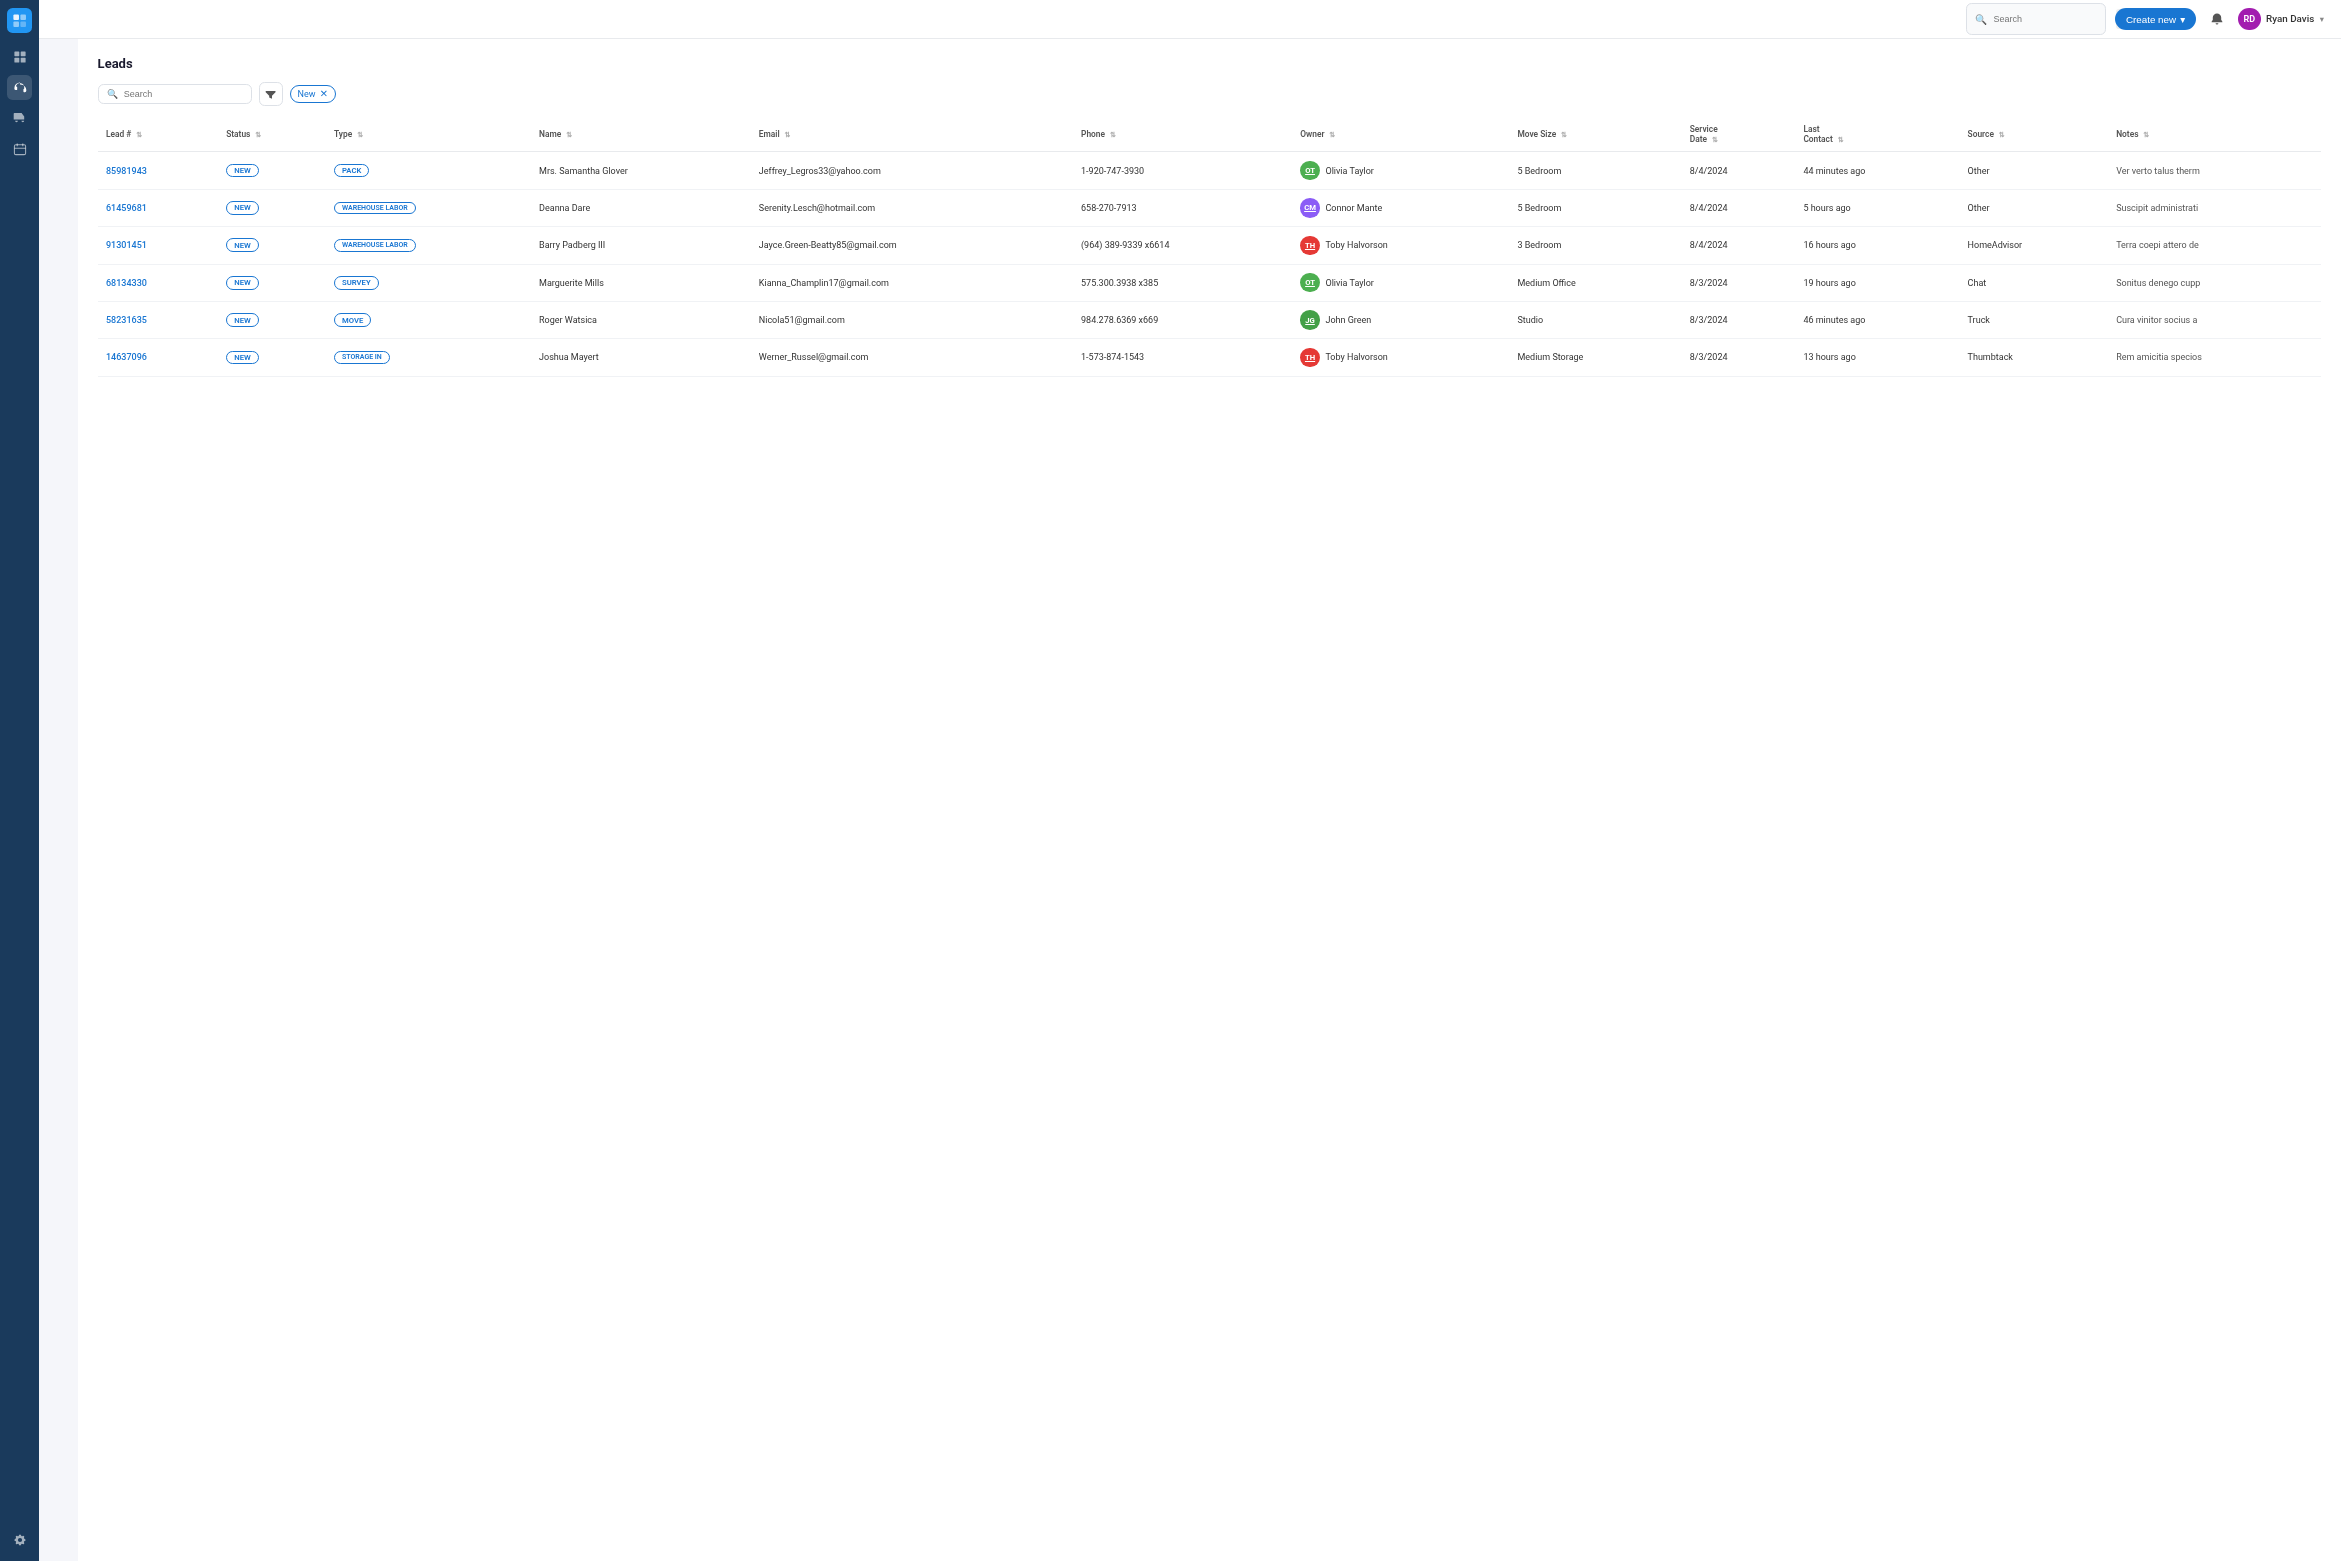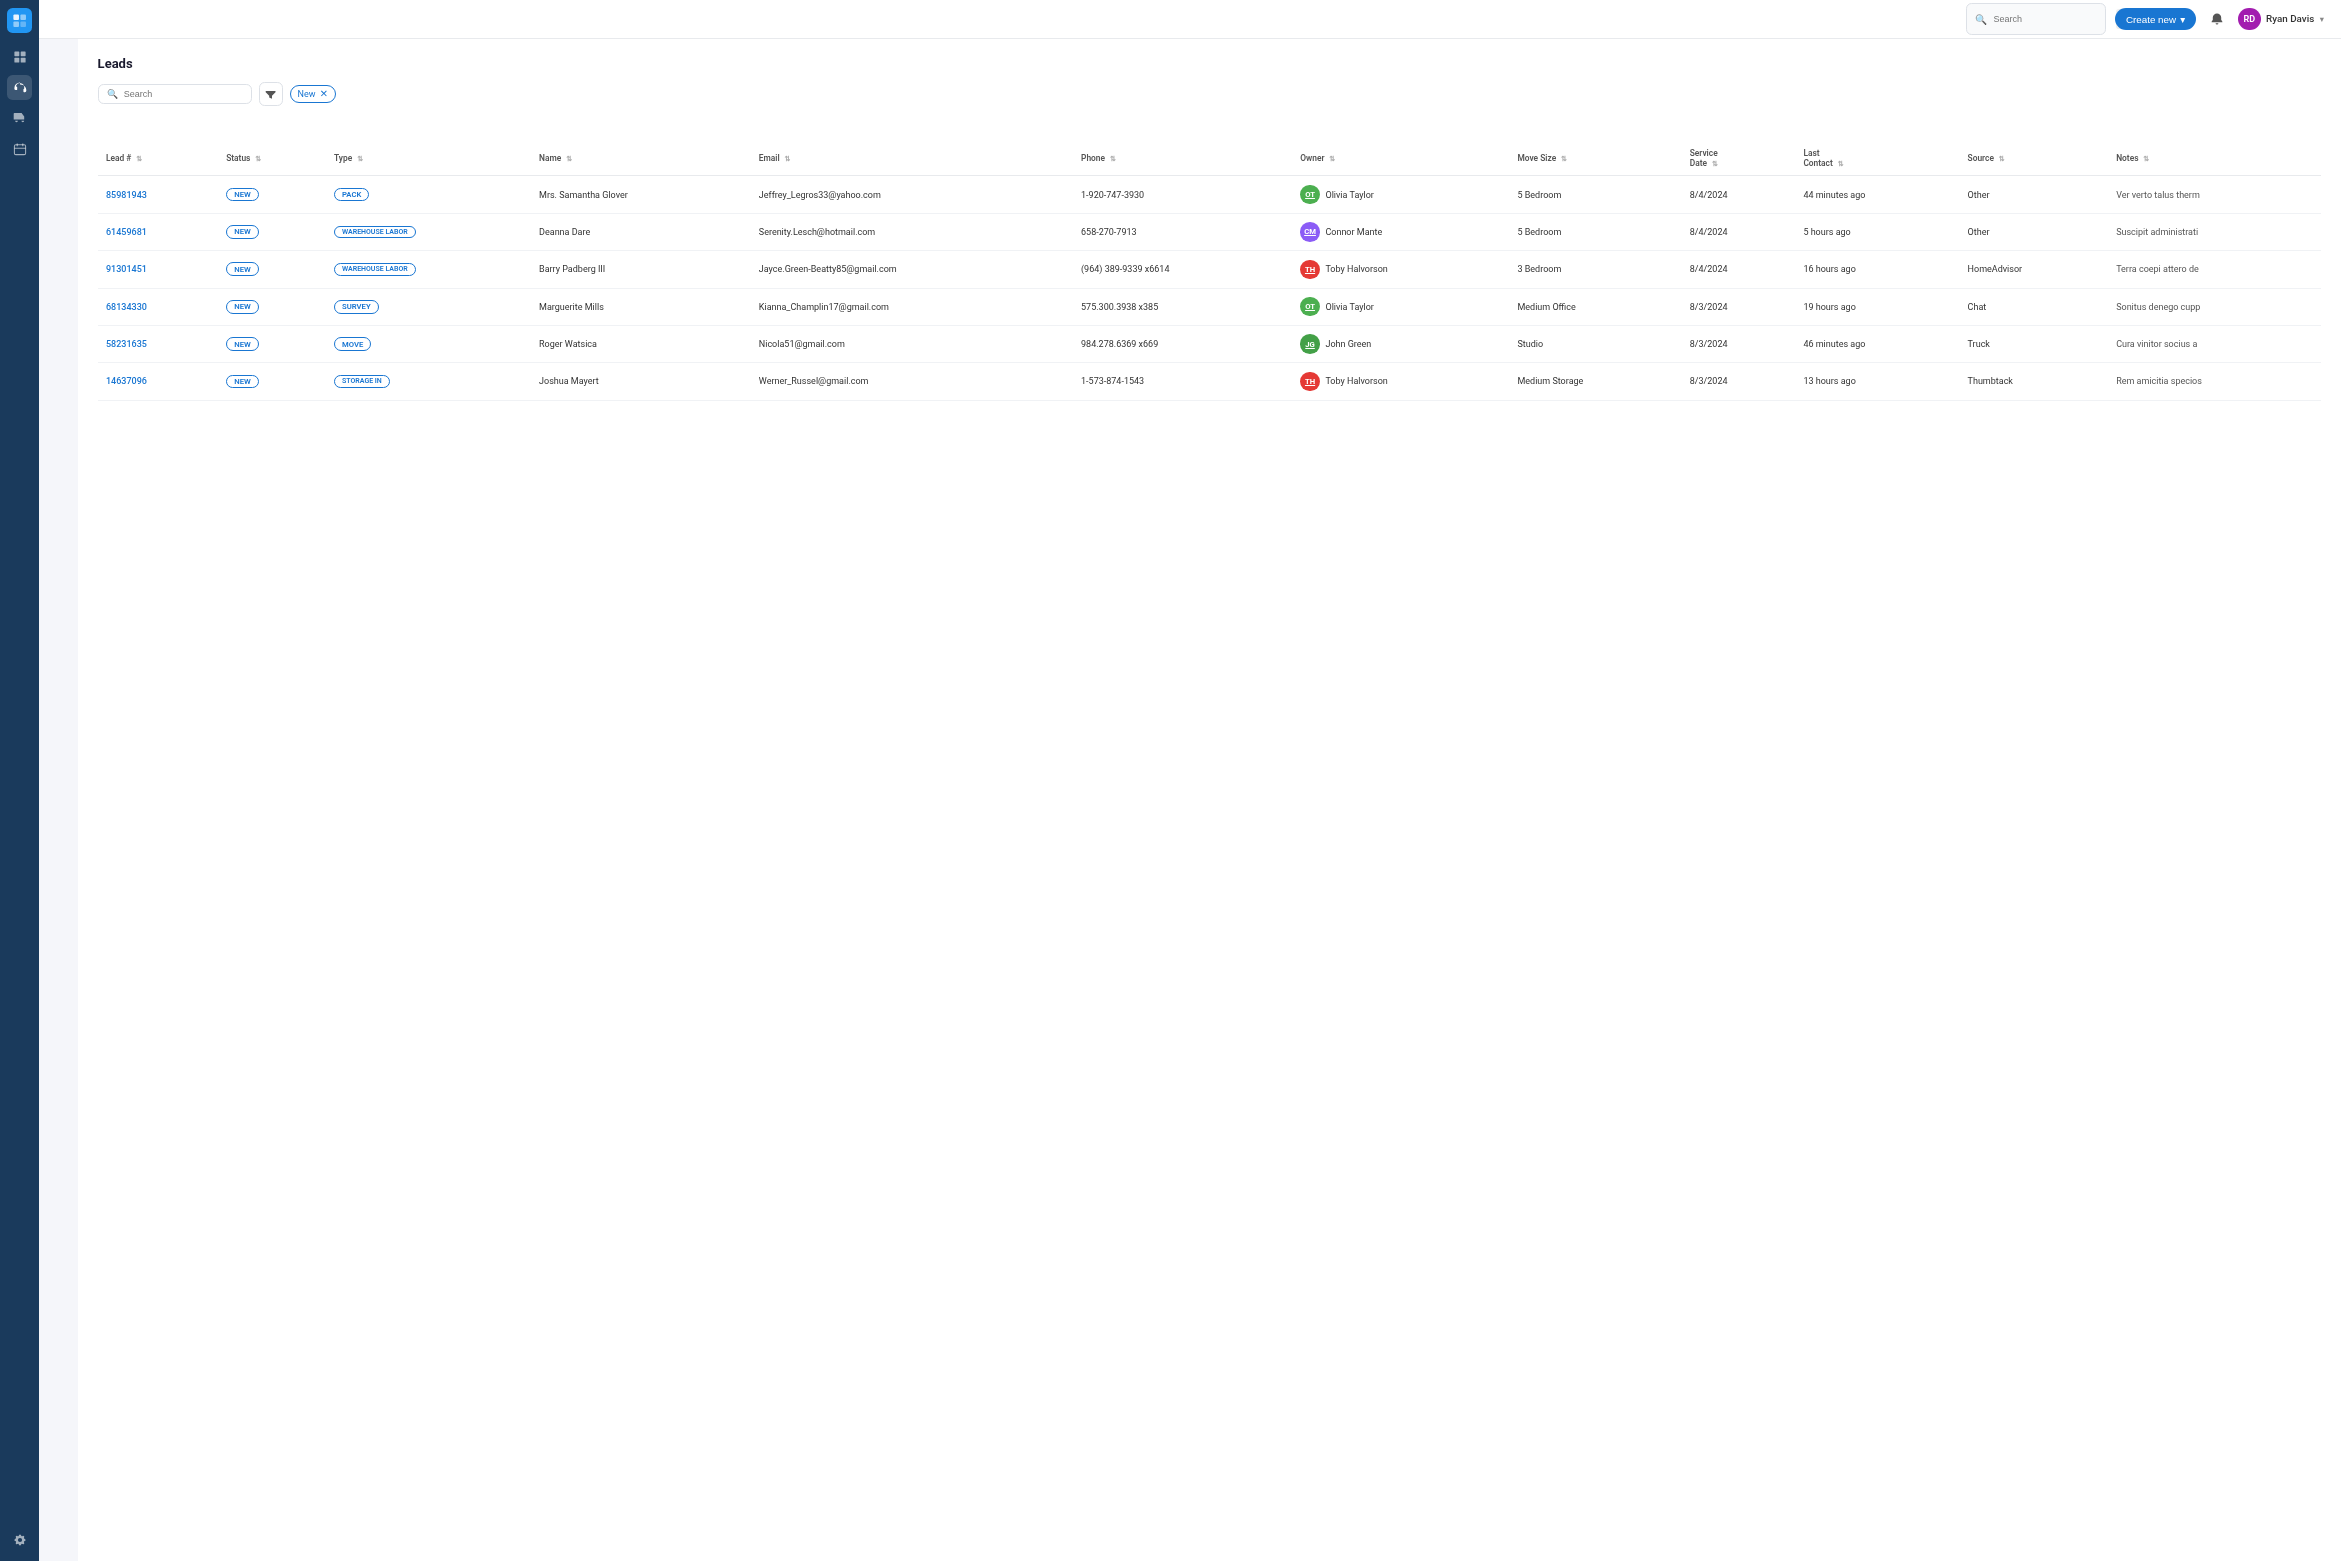--- a/index.html
+++ b/index.html
@@ -159,21 +159,20 @@
     .filter-tag-close {
       cursor: pointer; font-size: 9.8px; line-height: 1;
     }
 
     
     .table-wrapper { overflow-x: auto; }
     table {
       width: 100%;
       border-collapse: collapse;
       font-size: 9px;
-      margin-top: 24px;
     }
     thead th {
       text-align: left;
       padding: 7px 8.4px;
       color: #555;
       font-weight: 600;
       font-size: 8.4px;
       border-bottom: 0.7px solid #e8eaed;
       white-space: nowrap;
       background: white;

